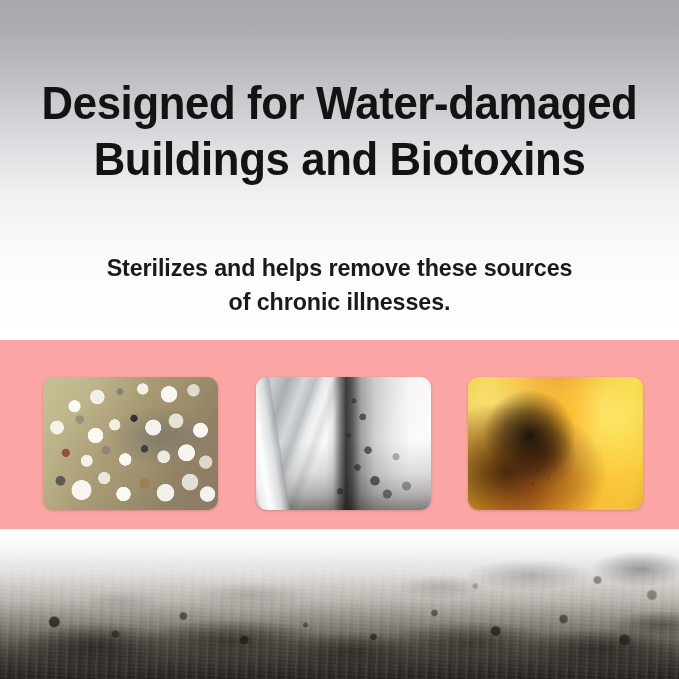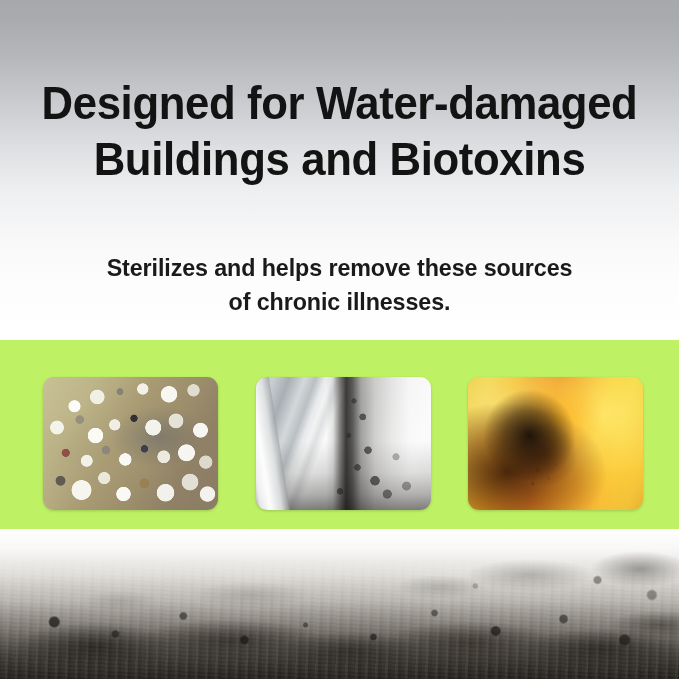--- a/index.html
+++ b/index.html
@@ -9,21 +9,21 @@
   }
   body {
     font-family: "Liberation Sans", sans-serif;
   }
 
   .infographic {
     position: relative;
     width: 679px;
     height: 679px;
     overflow: hidden;
-    background: #bef264;
+    background: #fca5a5;
   }
 
   
   .bg-gradient {
     position: absolute;
     left: 0; top: 0;
     width: 679px;
     height: 340px;
     background: linear-gradient(to bottom,
         #a6a8ac 0%,

